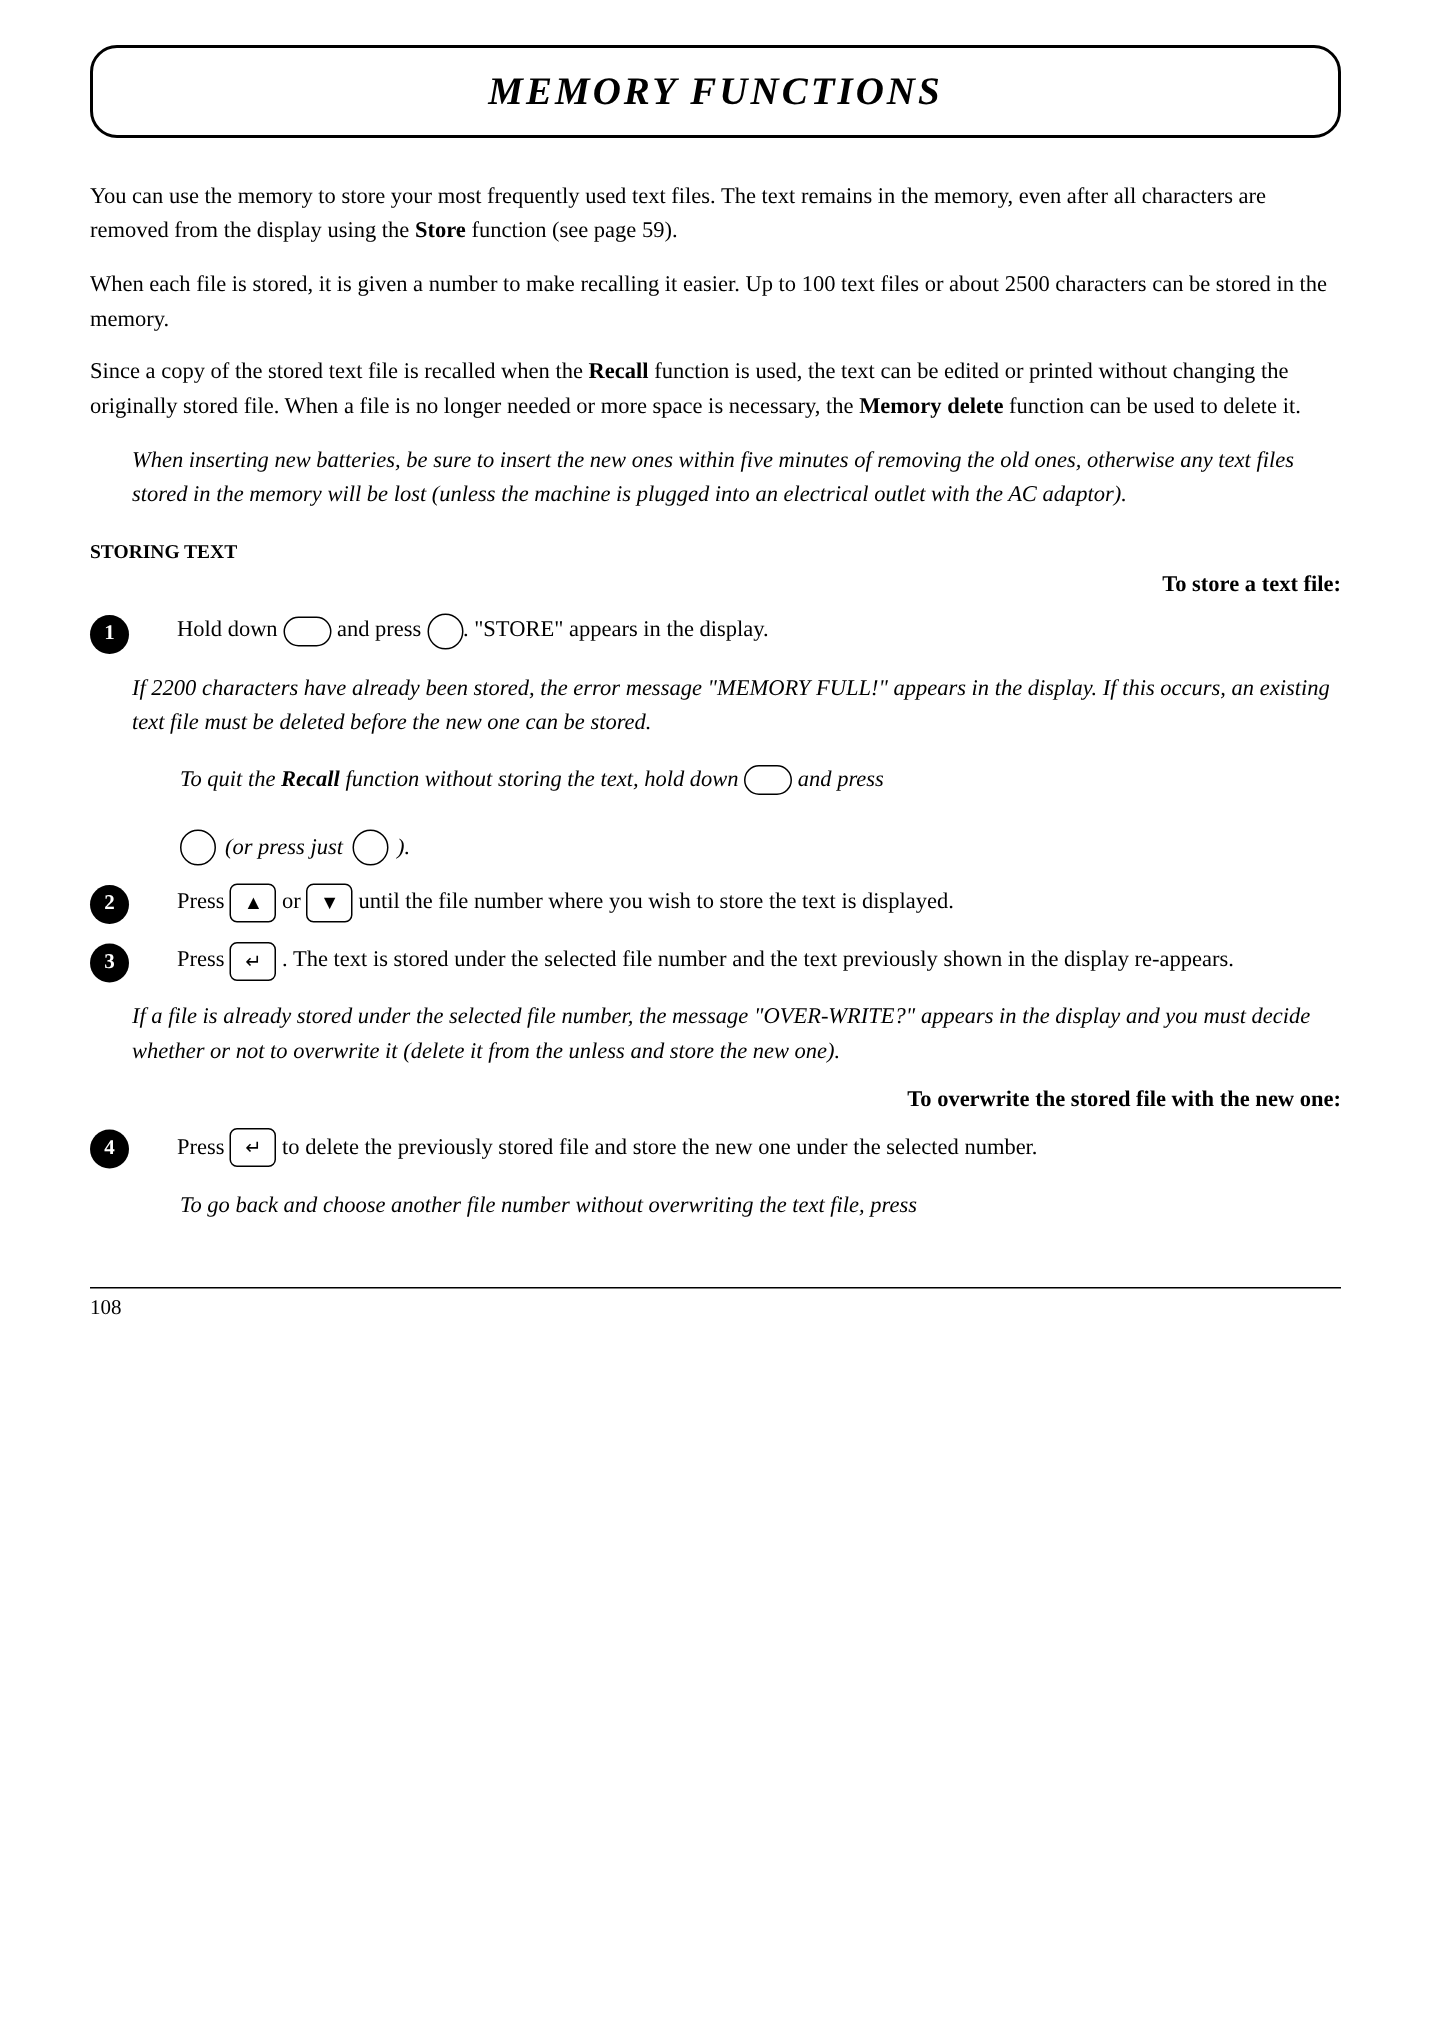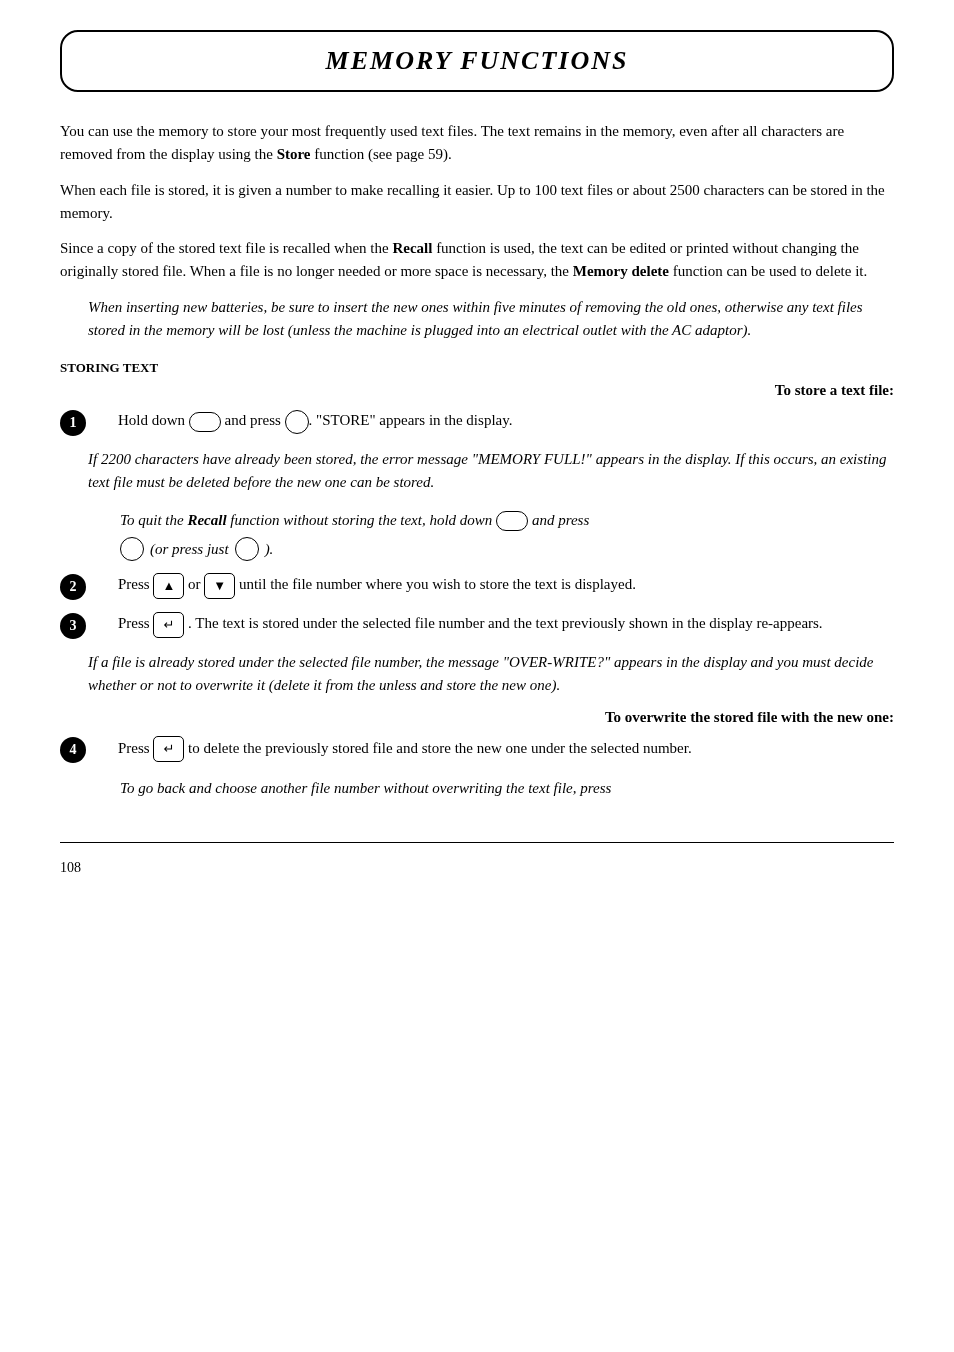--- a/index.html
+++ b/index.html
@@ -85,21 +85,21 @@
       margin-left: 60px;
       margin-top: 4px;
       margin-bottom: 8px;
       line-height: 1.8;
       font-style: italic;
     }
 
     .page-footer {
       border-top: 1.5px solid #000;
       margin-top: 40px;
-      padding-top: 17px;
+      padding-top: 6px;
       font-size: 14px;
     }
 
     .small-oval {
       display: inline-block;
       border: 1.5px solid #000;
       border-radius: 10px;
       padding: 1px 14px;
       vertical-align: middle;
       min-width: 32px;
@@ -177,21 +177,21 @@
     <span>Hold down <span class="small-oval"></span> and press <span class="circle-icon"></span>. "STORE" appears in the display.</span>
   </div>
 </div>
 
 <p class="italic-note">If 2200 characters have already been stored, the error message "MEMORY FULL!" appears in the display. If this occurs, an existing text file must be deleted before the new one can be stored.</p>
 
 <div class="continuation-block">
   <span style="font-style:italic;">
     To quit the <strong style="font-style:italic;">Recall</strong> function without storing the text, hold down <span class="small-oval"></span> and press
   </span>
-  <div style="margin-top:2px; display:flex; align-items:center; gap:6px; margin-left:0px;">
+  <div style="margin-top:18px; display:flex; align-items:center; gap:6px; margin-left:0px;">
     <span class="circle-icon"></span>
     <span style="font-style:italic;">(or press just</span>
     <span class="circle-icon"></span>
     <span style="font-style:italic;">).</span>
   </div>
 </div>
 
 <div class="step-block" style="margin-top:10px;">
   <div class="step-number">2</div>
   <div class="step-content">

